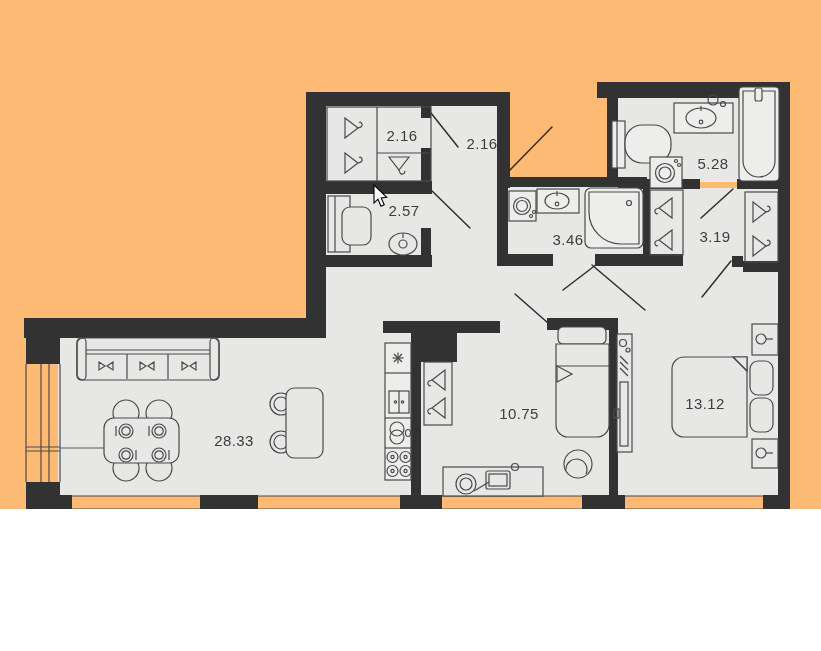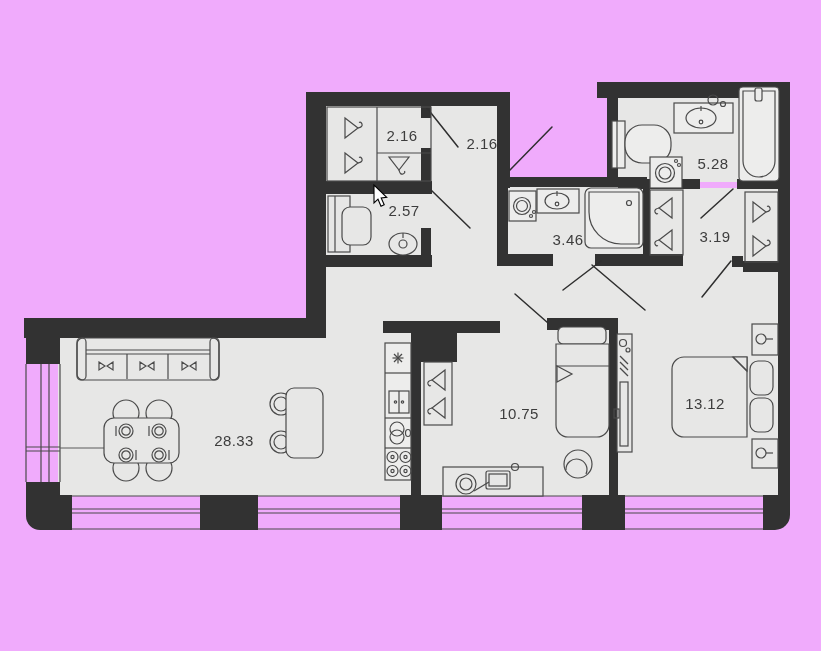--- a/index.html
+++ b/index.html
@@ -1,16 +1,16 @@
 <!DOCTYPE html>
 <html><head>
 <meta charset="utf-8">
 <style>
   html,body{margin:0;padding:0;background:#ffffff;}
-  .stage{width:821px;height:651px;position:relative;background:#f0abfc;overflow:hidden;}
+  .stage{width:821px;height:509px;position:relative;background:#fdba74;overflow:hidden;}
   svg{display:block;}
   .room-label{font-family:"Liberation Sans",sans-serif;font-size:15px;letter-spacing:.4px;
               fill:#3d3d3d;text-anchor:middle;}
   .wall{fill:#323232;stroke:none;}
   .floor{fill:#e7e7e6;stroke:none;}
   .furn{stroke:#4a4a4a;stroke-width:1.2;fill:none;}
   .furnf{stroke:#4a4a4a;stroke-width:1.2;fill:#e7e7e6;}
   .furnw{stroke:#4a4a4a;stroke-width:1.2;fill:#ededec;}
   .winline{stroke:#4a4a4a;stroke-width:1.2;fill:none;}
   .door{stroke:#2f2f2f;stroke-width:1.5;fill:none;stroke-linecap:round;}

